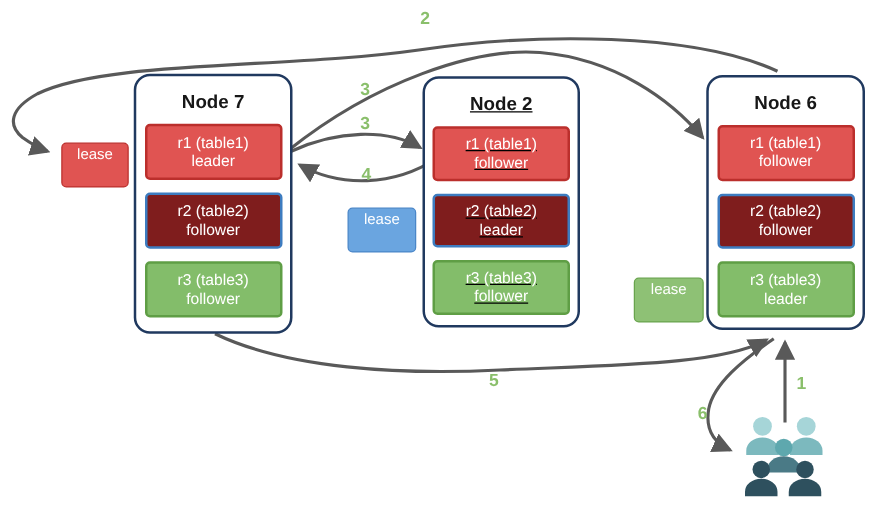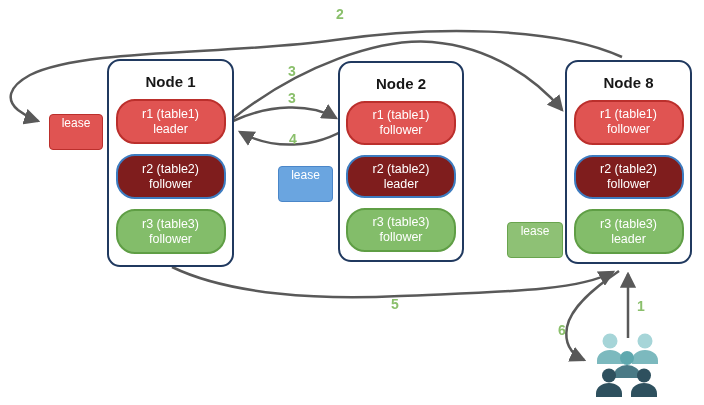--- a/index.html
+++ b/index.html
@@ -9,21 +9,21 @@
   
   #arrows{position:absolute;left:0;top:0;width:704px;height:405px;}
 
   
   .node{position:absolute;box-sizing:border-box;background:#ffffff;
         border:2px solid #20395f;border-radius:13px;
         display:flex;flex-direction:column;align-items:center;
         padding:10px 8px 8px 8px;}
   .node-title{font-size:15px;font-weight:bold;color:#171717;
               height:22px;line-height:22px;margin-bottom:6px;}
-  .replica{box-sizing:border-box;width:110px;height:45px;border-radius:19px;
+  .replica{box-sizing:border-box;width:110px;height:45px;border-radius:4px;
            display:flex;flex-direction:column;align-items:center;justify-content:center;
            color:#ffffff;font-size:12.5px;line-height:15px;margin-bottom:10px;}
   .replica:last-child{margin-bottom:0;}
   .box-red{background:#e05452;border:2px solid #bb2f2c;}
   .box-blue{background:#7f1d1d;border:2px solid #3d7cc0;}
   .box-green{background:#83bd6a;border:2px solid #5f9e45;}
 
   
   .lease{position:absolute;box-sizing:border-box;border-radius:4px;
          color:#ffffff;font-size:12px;text-align:center;line-height:17px;height:36px;}
@@ -75,53 +75,53 @@
       <path d="M 614 378 v-3 a 13 10 0 0 1 26 0 v3 z" fill="#4a7a86"></path>
 
       <circle cx="609" cy="375.5" r="7" fill="#2e505e"></circle>
       <path d="M 596 397 v-3.5 a 13 10.5 0 0 1 26 0 v3.5 z" fill="#2e505e"></path>
       <circle cx="644" cy="375.5" r="7" fill="#2e505e"></circle>
       <path d="M 631 397 v-3.5 a 13 10.5 0 0 1 26 0 v3.5 z" fill="#2e505e"></path>
     </g>
   </svg>
 
   <div class="node" style="left:107px;top:59px;width:127px;height:208px;">
-    <div class="node-title">Node 1</div>
+    <div class="node-title">Node 7</div>
     <div class="replica box-red">
       <span>r1 (table1)</span>
       <span>leader</span>
     </div>
     <div class="replica box-blue">
       <span>r2 (table2)</span>
       <span>follower</span>
     </div>
     <div class="replica box-green">
       <span>r3 (table3)</span>
       <span>follower</span>
     </div>
   </div>
 
-  <div class="node" style="left:338px;top:61px;width:126px;height:201px;">
+  <div class="node" style="left:338px;top:61px;width:126px;height:201px;text-decoration:underline;">
     <div class="node-title">Node 2</div>
     <div class="replica box-red">
       <span>r1 (table1)</span>
       <span>follower</span>
     </div>
     <div class="replica box-blue">
       <span>r2 (table2)</span>
       <span>leader</span>
     </div>
     <div class="replica box-green">
       <span>r3 (table3)</span>
       <span>follower</span>
     </div>
   </div>
 
   <div class="node" style="left:565px;top:60px;width:127px;height:204px;">
-    <div class="node-title">Node 8</div>
+    <div class="node-title">Node 6</div>
     <div class="replica box-red">
       <span>r1 (table1)</span>
       <span>follower</span>
     </div>
     <div class="replica box-blue">
       <span>r2 (table2)</span>
       <span>follower</span>
     </div>
     <div class="replica box-green">
       <span>r3 (table3)</span>

